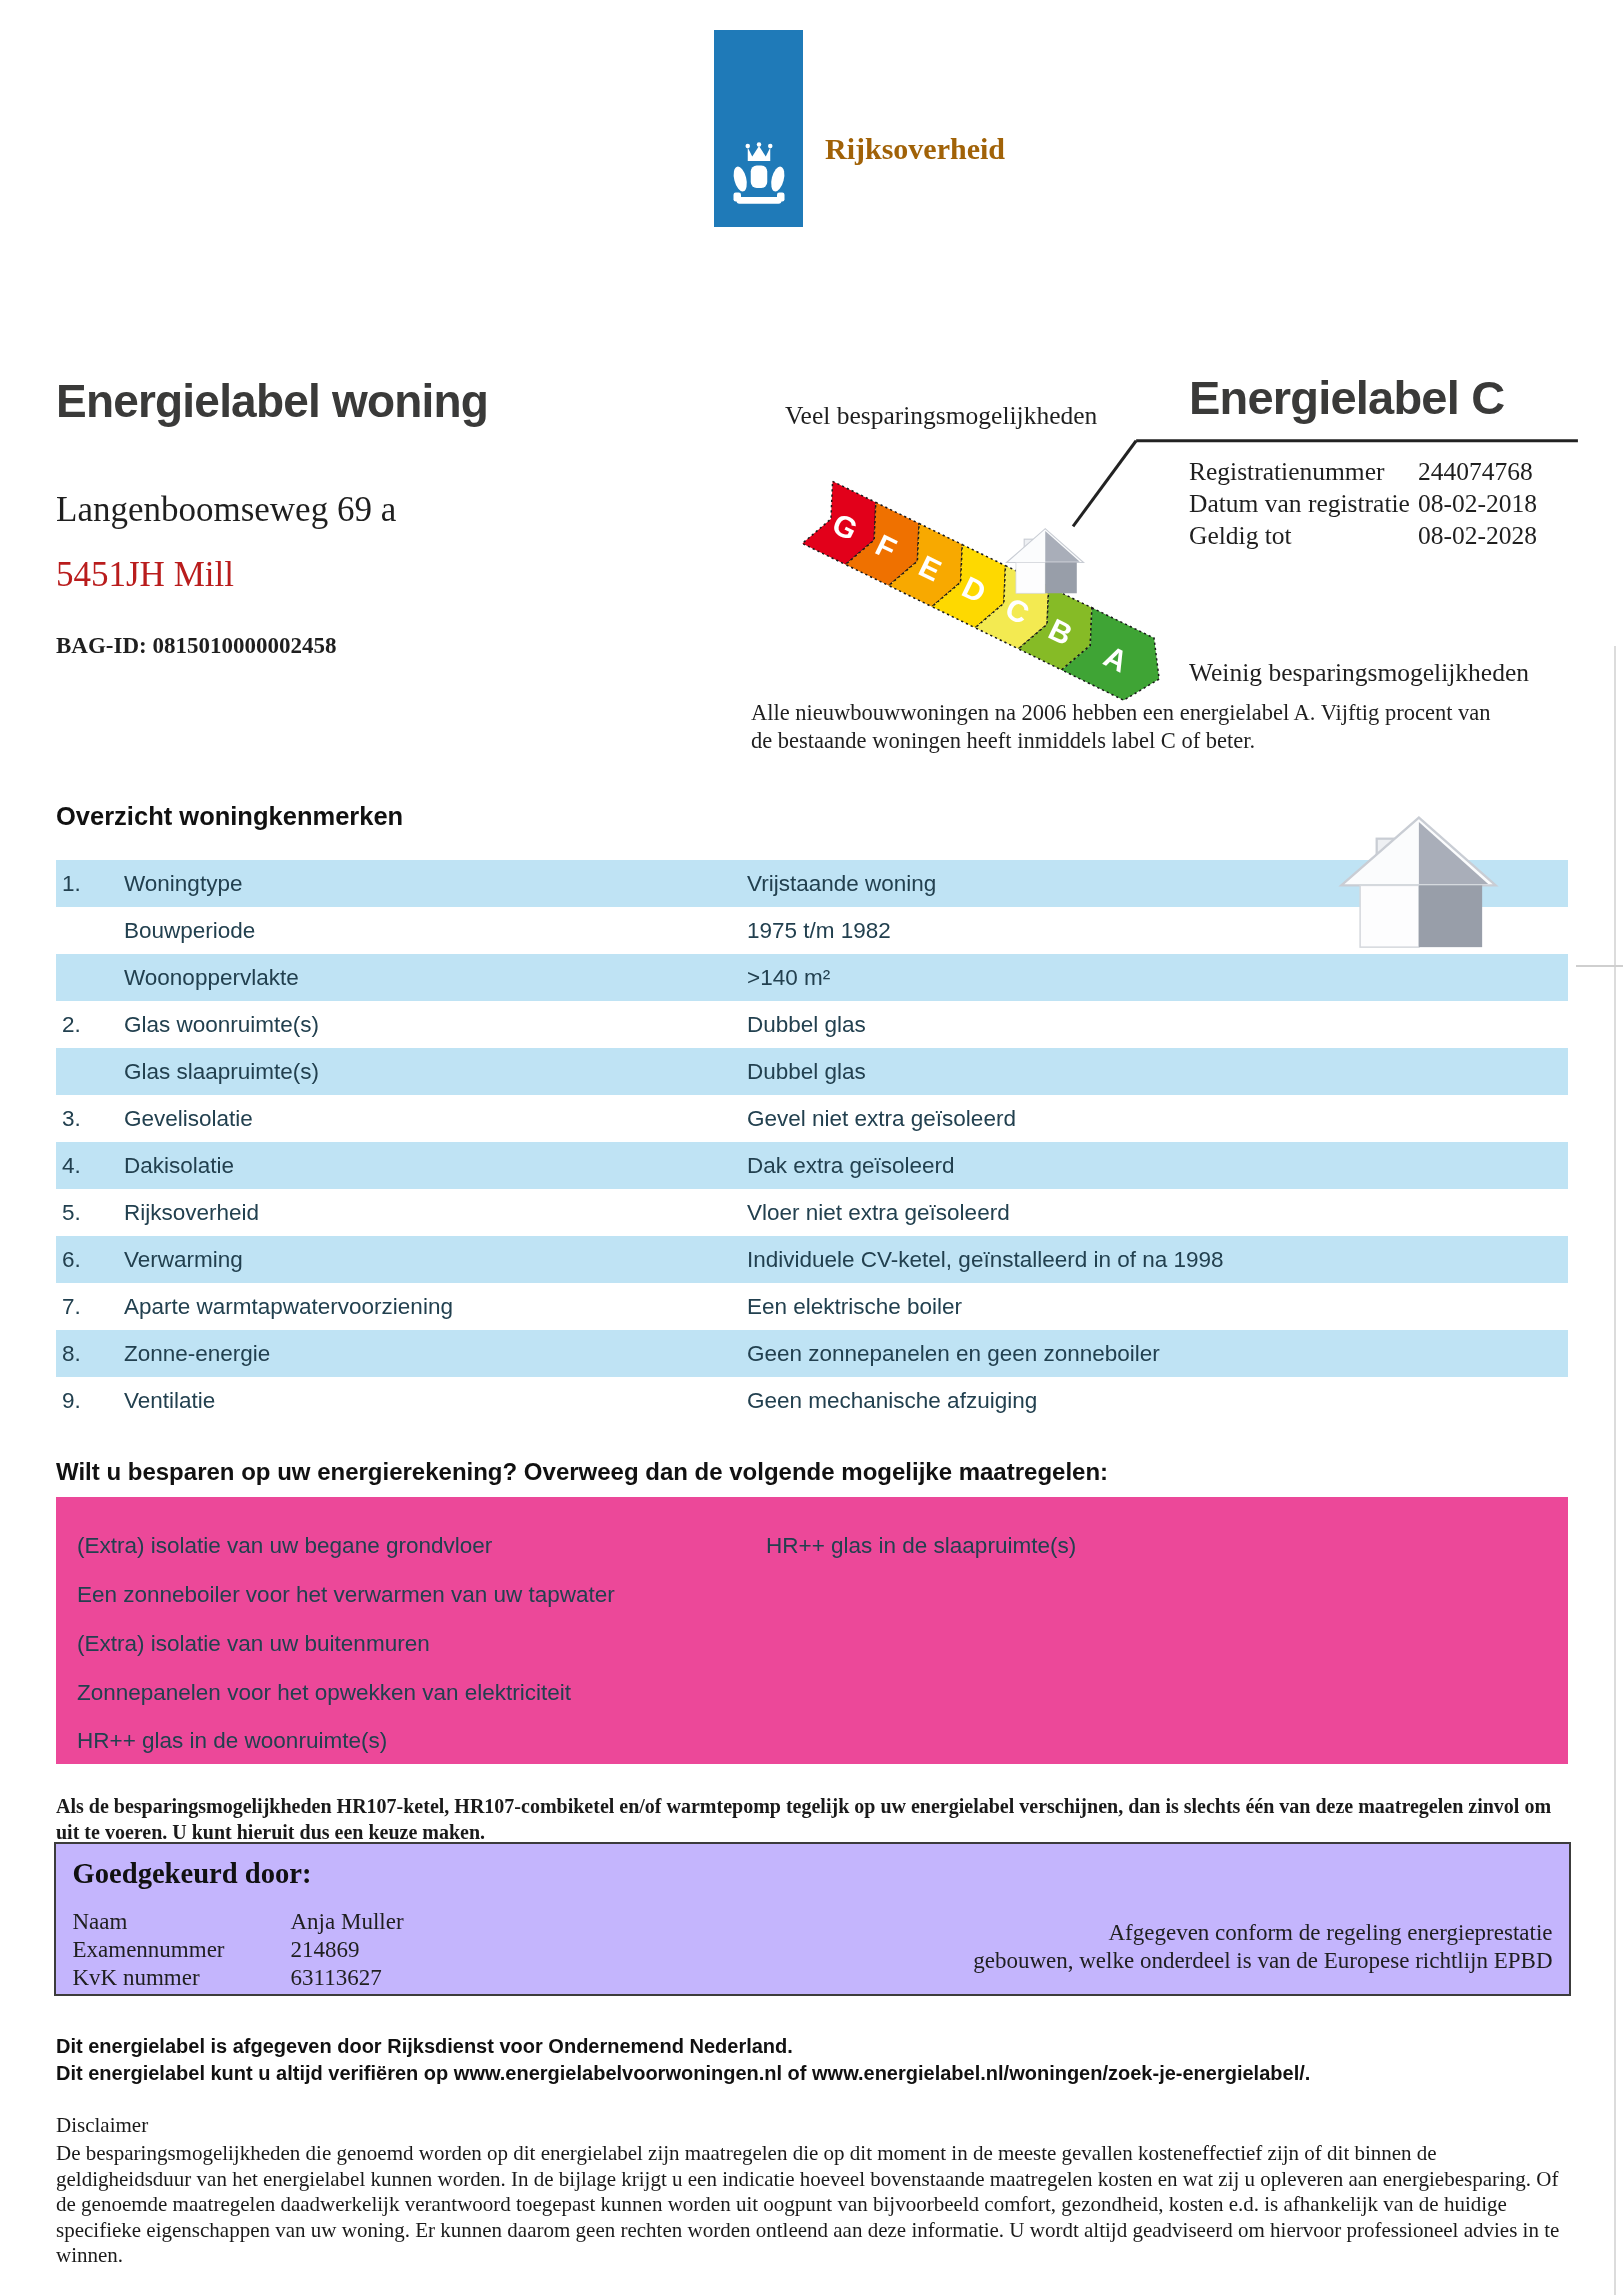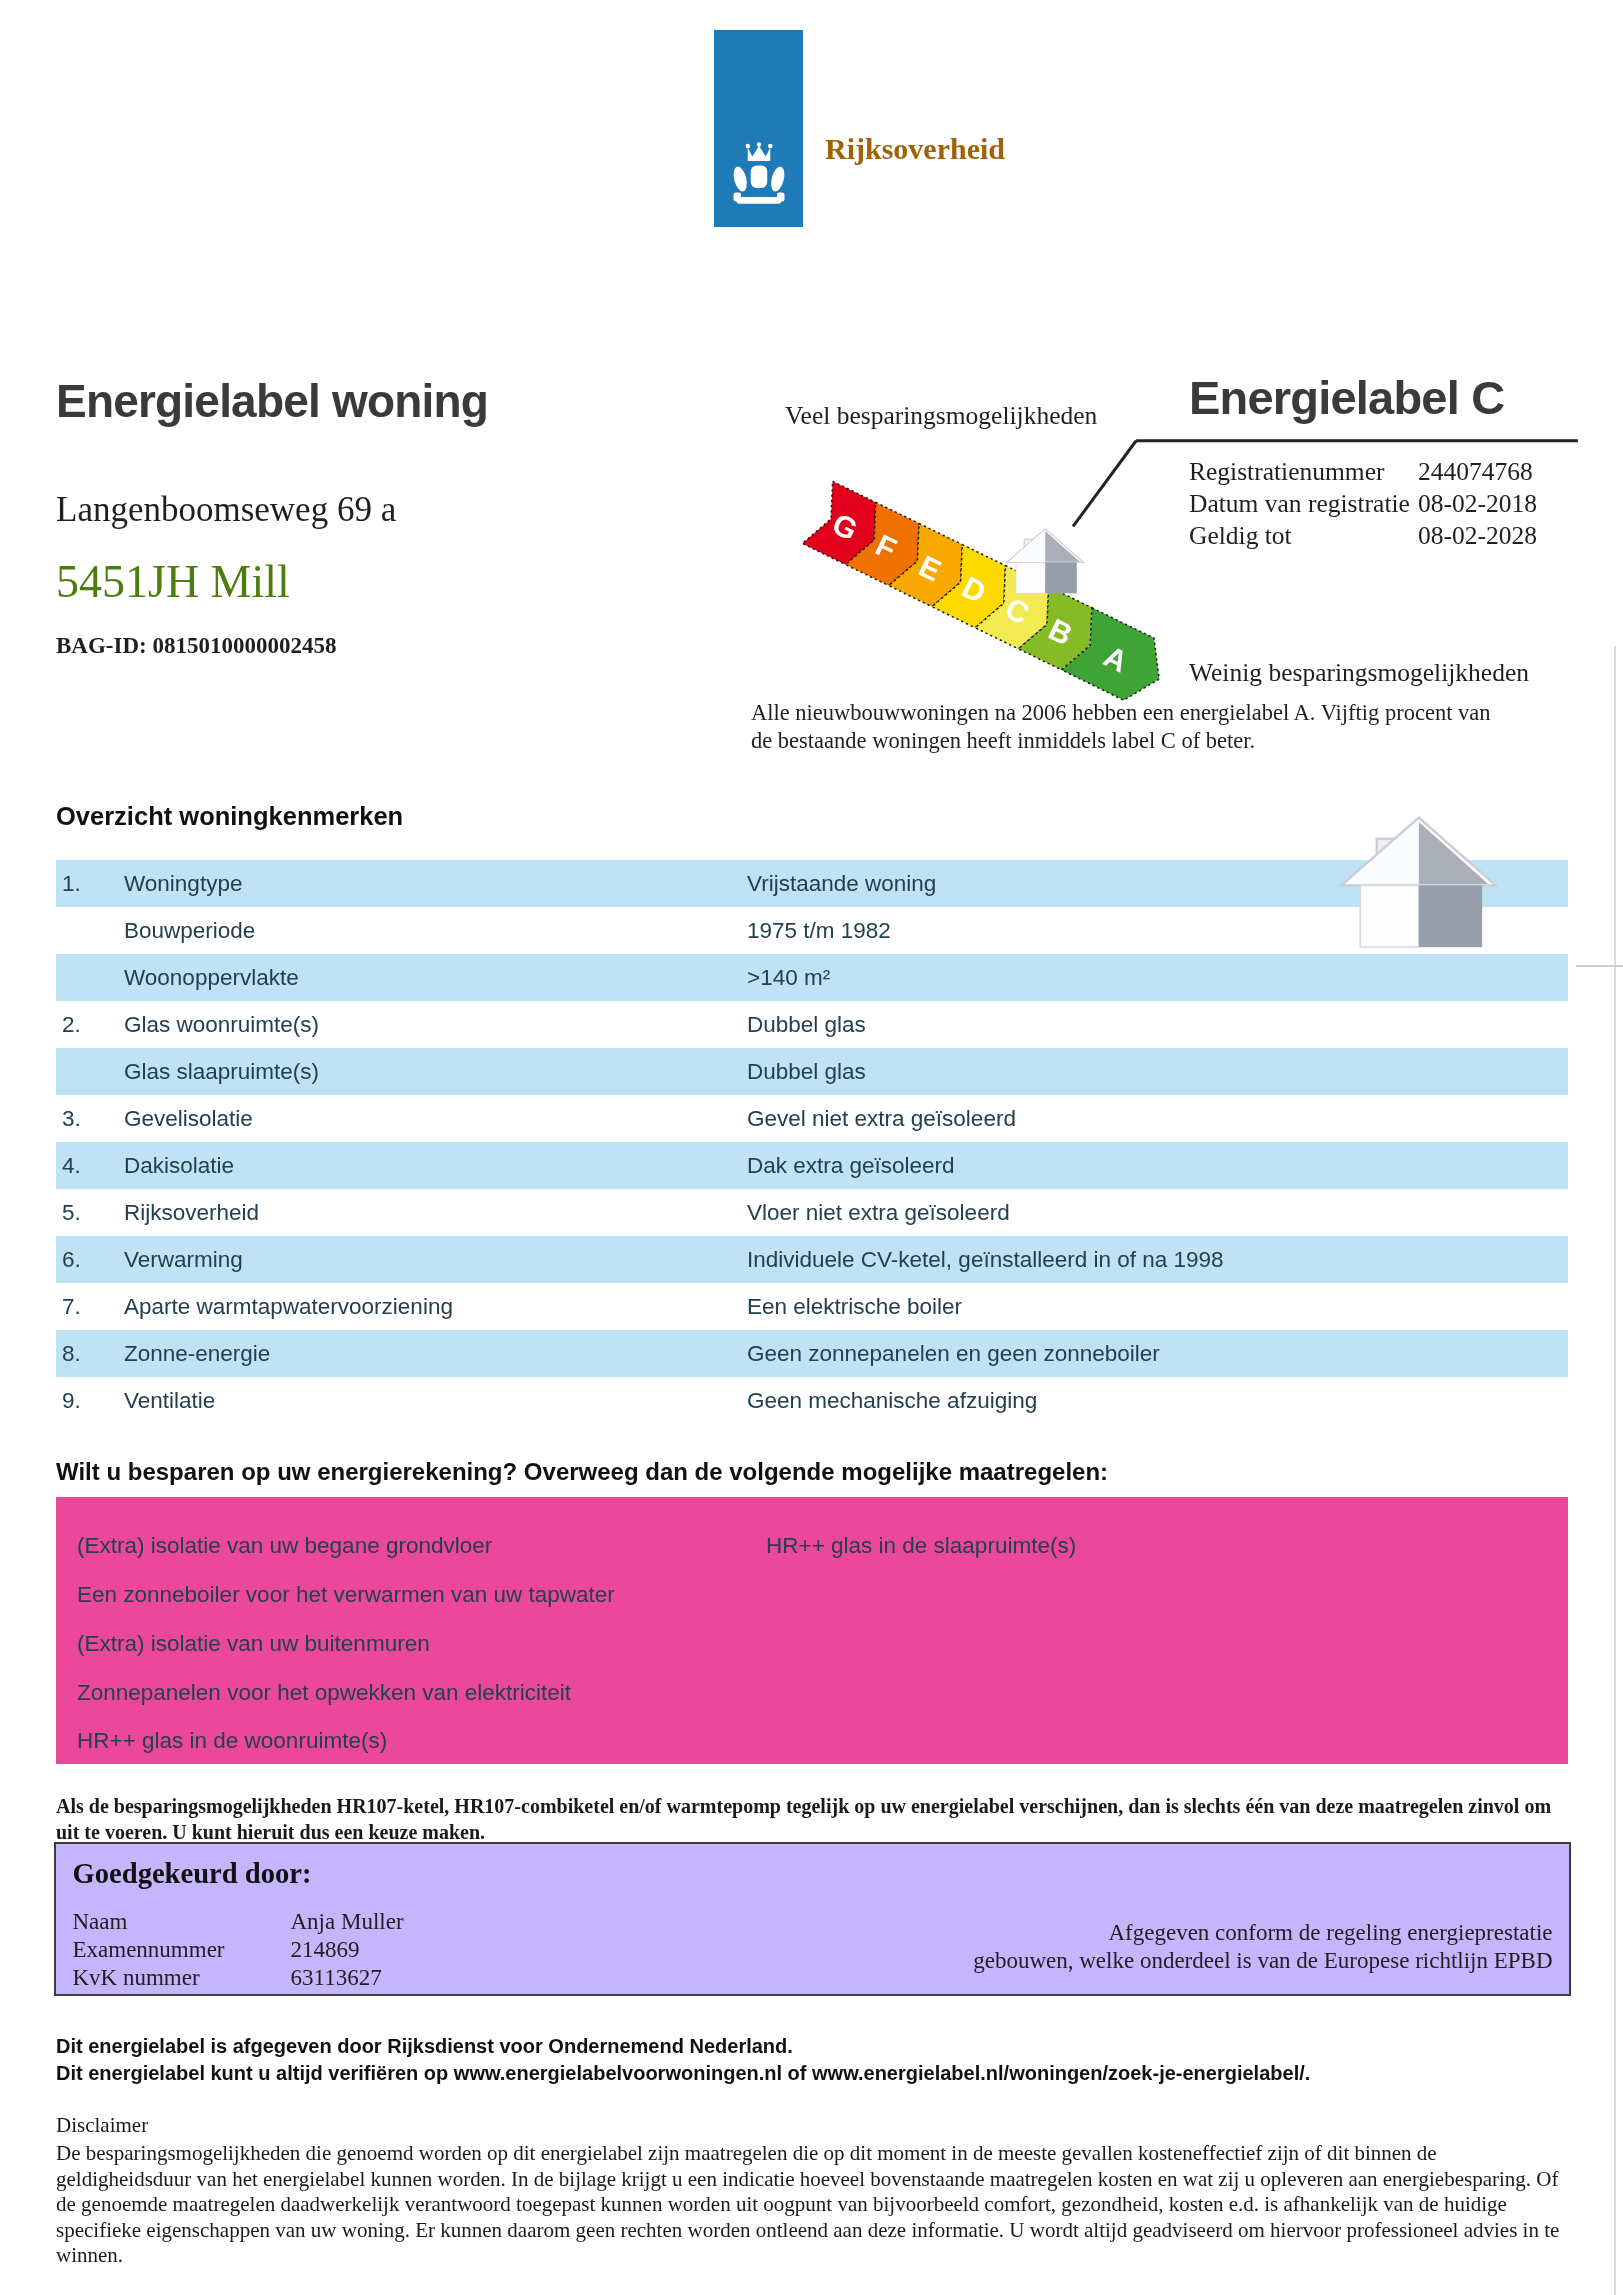--- a/index.html
+++ b/index.html
@@ -7,21 +7,21 @@
         font-family:"Liberation Sans",sans-serif;color:#262626;}
   .abs{position:absolute;}
 
   
   .logo-bar{left:714px;top:30px;width:89px;height:197px;background:#1f7ab8;display:flex;align-items:flex-end;justify-content:center;}
   .logo-text{left:825px;top:132px;font-family:"Liberation Serif",serif;font-weight:600;font-size:30px;color:#a16207;}
 
   
   .doc-title{left:56px;top:374px;font-size:46px;font-weight:bold;letter-spacing:-0.8px;color:#3a3a39;}
   .addr1{left:56px;top:490px;font-family:"Liberation Serif",serif;font-size:35px;color:#1f1f1f;}
-  .addr2{left:56px;top:555px;font-family:"Liberation Serif",serif;font-size:46px;color:#4d7c0f;}
+  .addr2{left:56px;top:555px;font-family:"Liberation Serif",serif;font-size:35px;color:#b91c1c;}
   .bagid{left:56px;top:633px;font-family:"Liberation Serif",serif;font-weight:600;font-size:23px;color:#1f1f1f;}
 
   
   .veel{left:785px;top:401px;font-family:"Liberation Serif",serif;font-size:25.5px;color:#1f1f1f;}
   .elabel{left:1189px;top:370px;font-size:47px;font-weight:bold;letter-spacing:-0.8px;color:#3a3a39;}
   .reg{left:1189px;top:457px;font-family:"Liberation Serif",serif;font-size:25.5px;color:#1f1f1f;}
   .reg-row{display:flex;height:32px;align-items:flex-start;}
   .reg-row .rl{width:229px;}
   .weinig{left:1189px;top:658px;font-family:"Liberation Serif",serif;font-size:25.5px;color:#1f1f1f;}
   .label-note{left:751px;top:699px;width:763px;font-family:"Liberation Serif",serif;font-size:22.5px;line-height:28px;color:#1f1f1f;}

